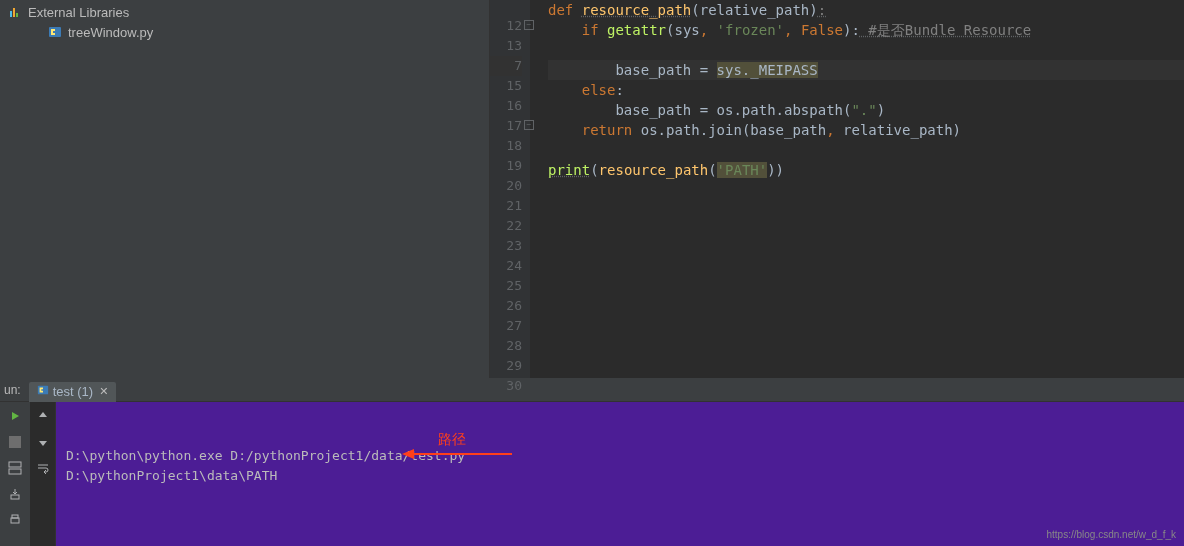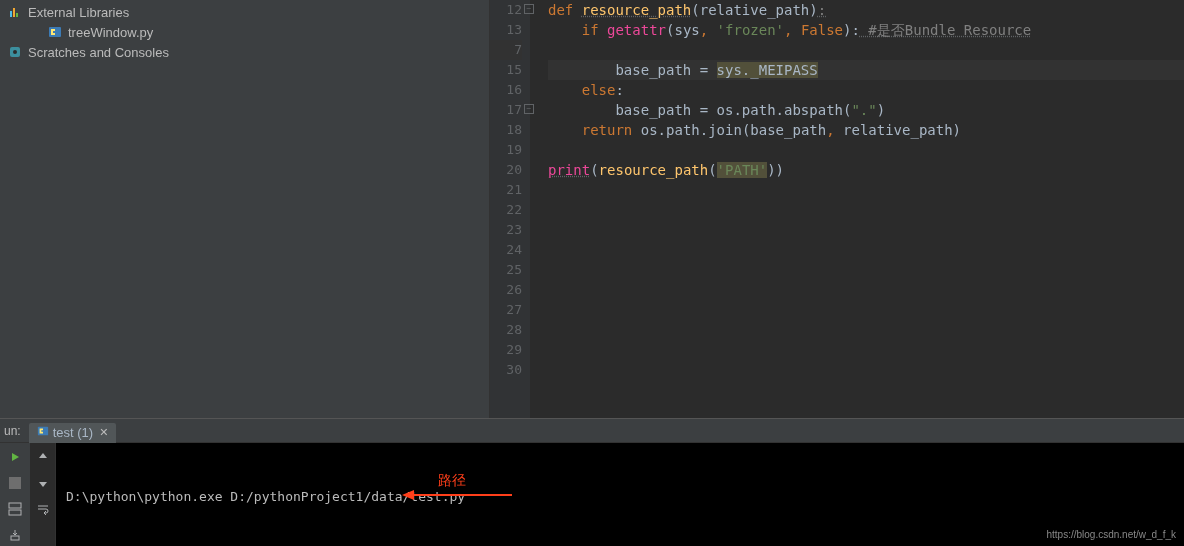--- a/index.html
+++ b/index.html
@@ -33,21 +33,21 @@
     .editor { flex: 1; display: flex; background: #2b2b2b; overflow: hidden; }
     .gutter {
       width: 40px;
       background: #313335;
       text-align: right;
       padding-right: 8px;
       color: #606366;
       font-family: "Consolas", monospace;
       font-size: 13px;
       line-height: 20px;
-      padding-top: 0;
+      padding-top: 16px;
       user-select: none;
     }
     .gutter-line { height: 20px; position: relative; }
     .gutter-line.selected { background: #323232; }
     .fold-marker {
       position: absolute;
       right: -12px;
       top: 4px;
       width: 10px;
       height: 10px;
@@ -63,31 +63,32 @@
       font-size: 14px;
       line-height: 20px;
       padding-left: 18px;
       white-space: pre;
       color: #a9b7c6;
     }
     .code-line { height: 20px; }
     .kw { color: #cc7832; }
     .fn { color: #ffc66d; }
     .str { color: #6a8759; }
-    .bi { color: #ec4899; }
+    .bi { color: #bef264; }
     .warn { background: #52503a; }
     .grey-under { color: #808080; text-decoration: underline dotted #606366; }
     .under { text-decoration: underline dotted #606366; }
     .line-sel { background: #323232; margin-top: 20px; }
     .bottom-panel {
-      height: 128px;
-      background: #000000;
+      height: 149px;
+      background: #4c1d95;
       border-top: 1px solid #555;
       display: flex;
       flex-direction: column;
+      justify-content: center;
     }
     .run-header {
       height: 24px;
       background: #3c3f41;
       border-bottom: 1px solid #323232;
       display: flex;
       align-items: center;
       padding-left: 4px;
     }
     .run-label { color: #bbbbbb; font-size: 12px; margin-right: 8px; }
@@ -173,29 +174,20 @@
         <span>External Libraries</span>
       </div>
       <div class="tree-item indented">
         <span class="icon py-icon">
           <svg width="14" height="14" viewBox="0 0 14 14">
               <rect x="1" y="2" width="12" height="10" rx="1" fill="#3c7bb5"></rect>
               <path d="M3 4h4v2H5v2h2v2H3z" fill="#ffe873"></path>
             </svg>
         </span>
         <span>treeWindow.py</span>
-      </div>
-      <div class="tree-item">
-        <span class="icon scratch-icon">
-          <svg width="14" height="14" viewBox="0 0 14 14">
-              <rect x="2" y="2" width="10" height="10" rx="2" fill="#3c8f9e"></rect>
-              <circle cx="7" cy="7" r="2" fill="#2b2b2b"></circle>
-            </svg>
-        </span>
-        <span>Scratches and Consoles</span>
       </div>
     </div>
     <div class="editor">
       <div class="gutter" id="gutter">
           <div class="gutter-line">12<span class="fold-marker">−</span></div>
           <div class="gutter-line">13</div>
           <div class="gutter-line selected">7</div>
           <div class="gutter-line">15</div>
           <div class="gutter-line">16</div>
           <div class="gutter-line">17<span class="fold-marker">−</span></div>
@@ -272,21 +264,21 @@
               <path d="M6 10L2 5h8z" fill="#afb1b3"></path>
             </svg>
           </div>
         <div class="tbtn">
             <svg width="14" height="14" viewBox="0 0 14 14">
               <path d="M2 4h10M2 7h8a2 2 0 010 4h-2m0 0l2-2m-2 2l2 2" fill="none" stroke="#afb1b3"></path>
             </svg>
           </div>
       </div>
       <div class="console" id="console">
-        <div>D:\python\python.exe D:/pythonProject1/data/test.py</div><div>&nbsp;</div><div class="annotation-arrow">
+        <div>D:\python\python.exe D:/pythonProject1/data/test.py</div><div>D:\pythonProject1\data\PATH</div><div>&nbsp;</div><div class="annotation-arrow">
           <svg width="110" height="16" viewBox="0 0 110 16">
               <line x1="110" y1="8" x2="10" y2="8" stroke="#ff3f1a" stroke-width="2"></line>
               <path d="M0 8 L12 3 L12 13 Z" fill="#ff3f1a"></path>
             </svg>
         </div>
         <div class="annotation-text">路径</div>
       </div>
     </div>
   </div>
 </div>

